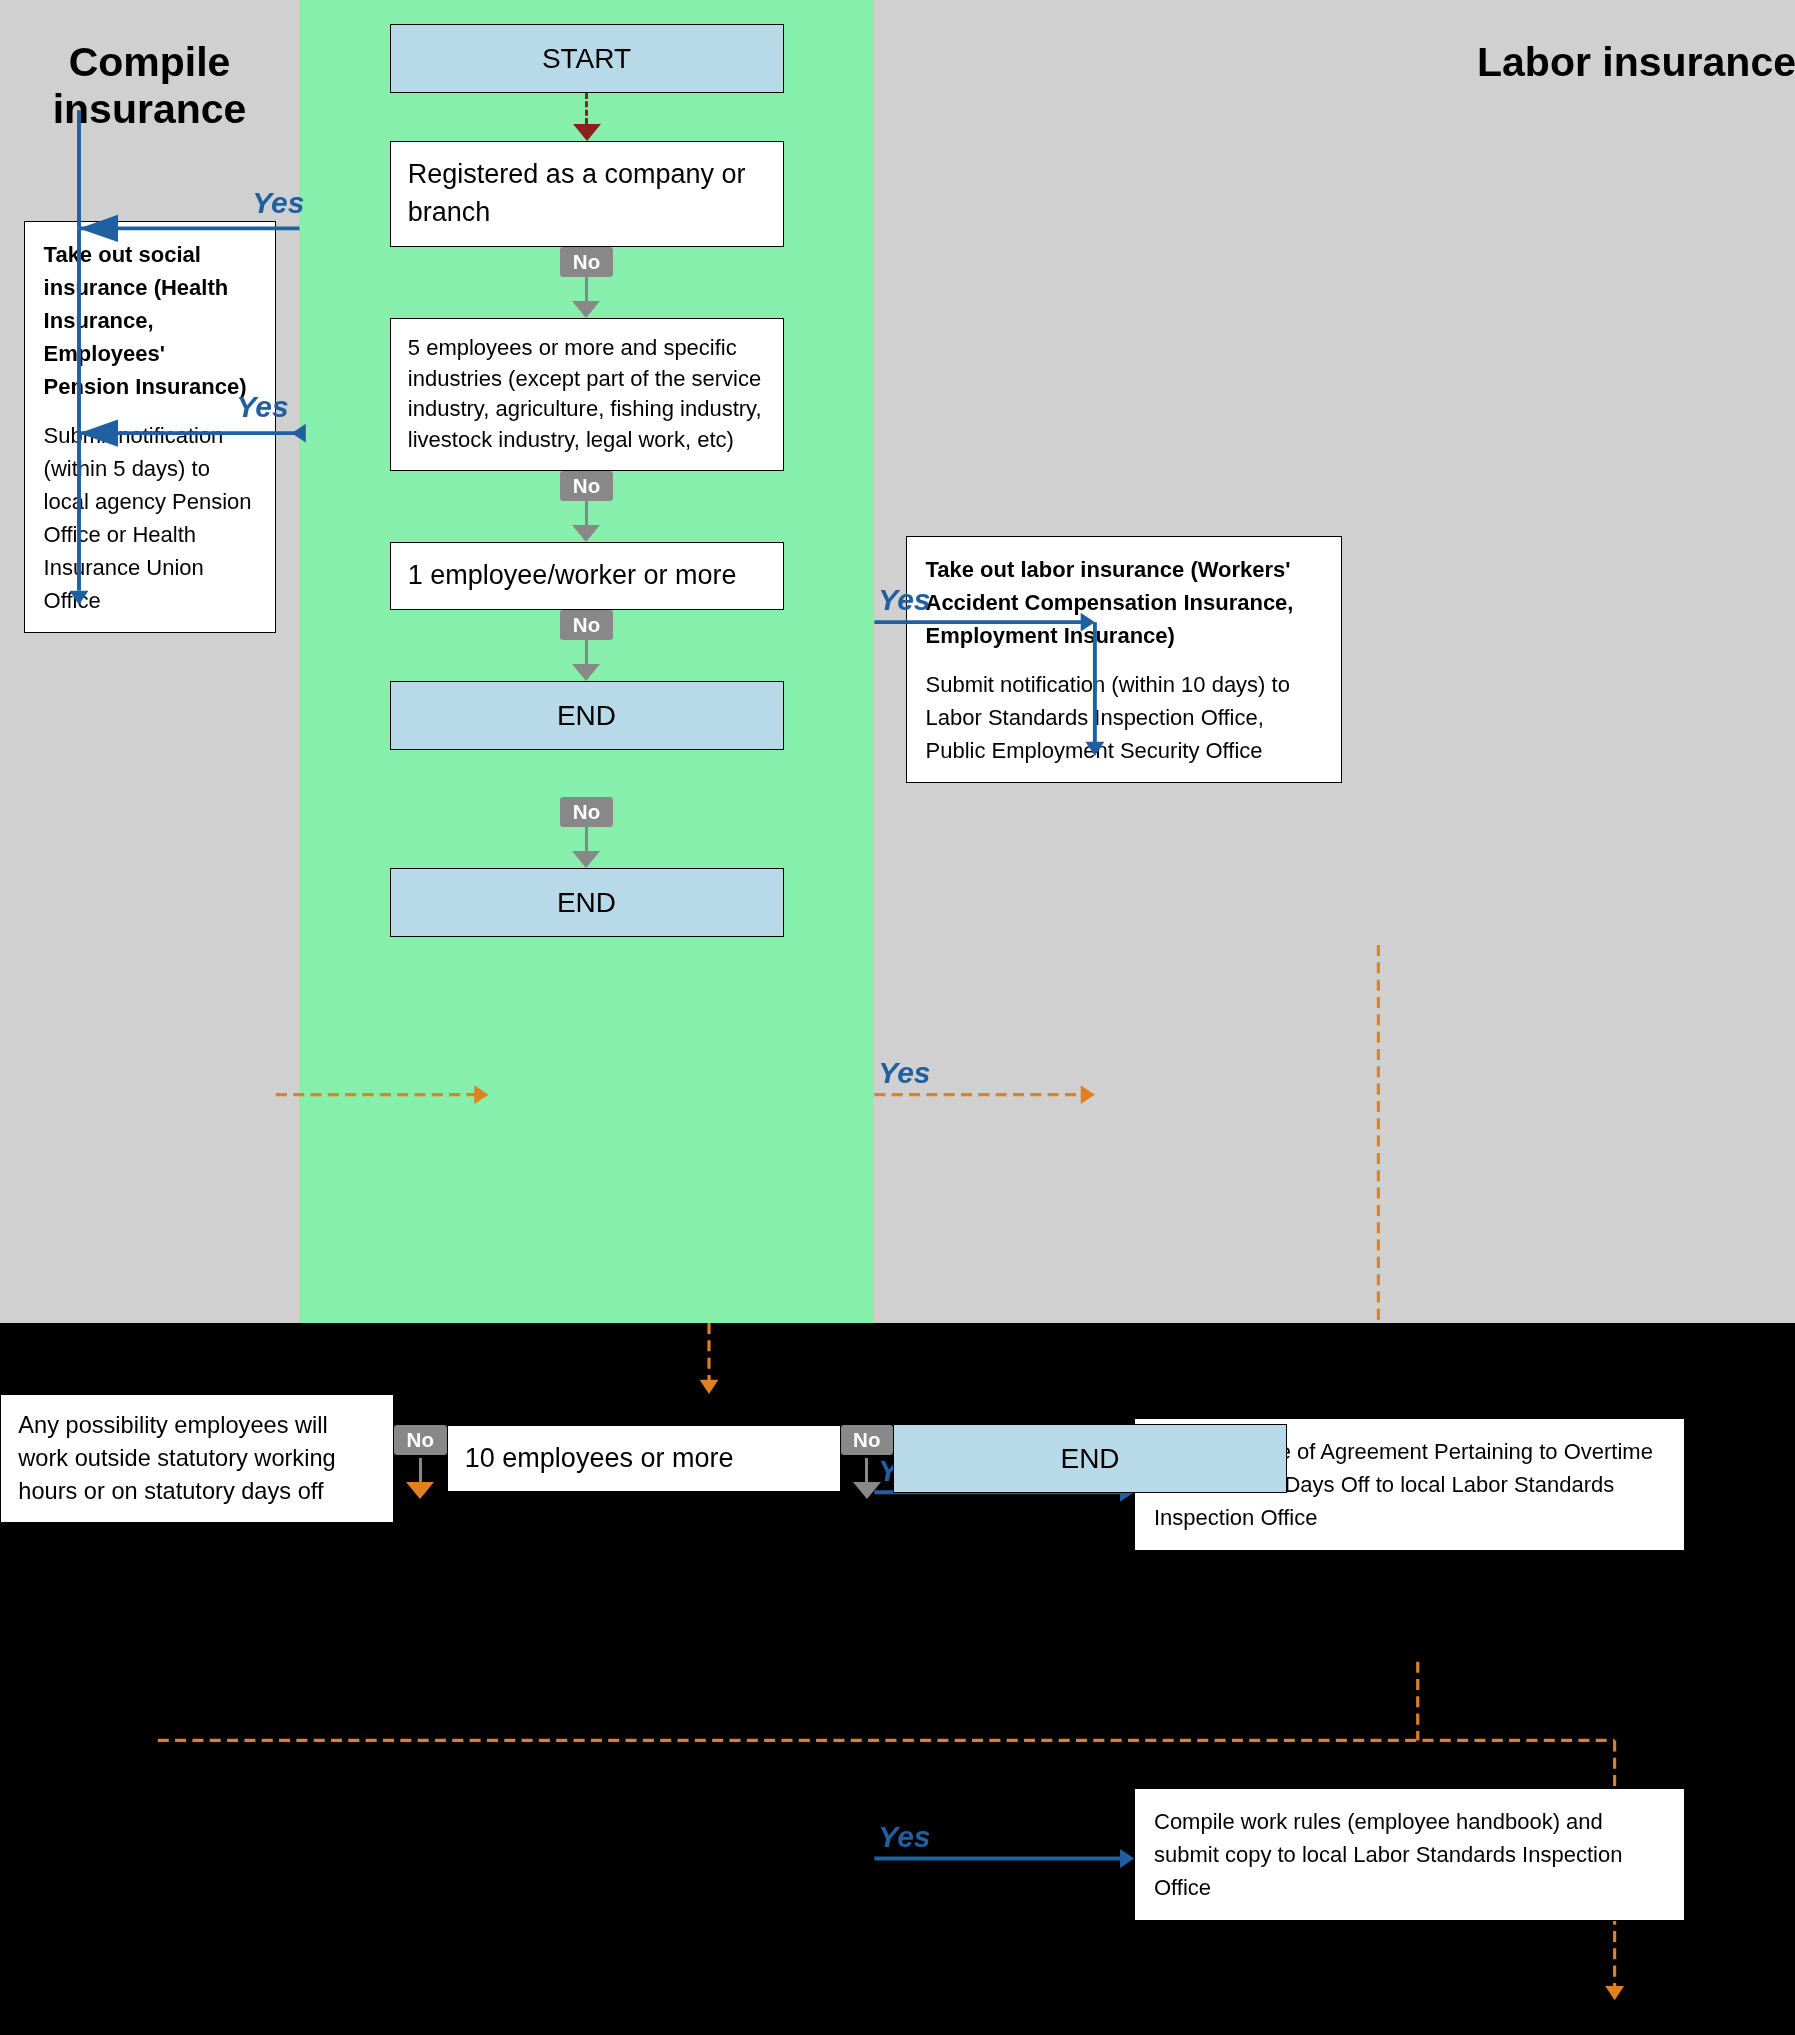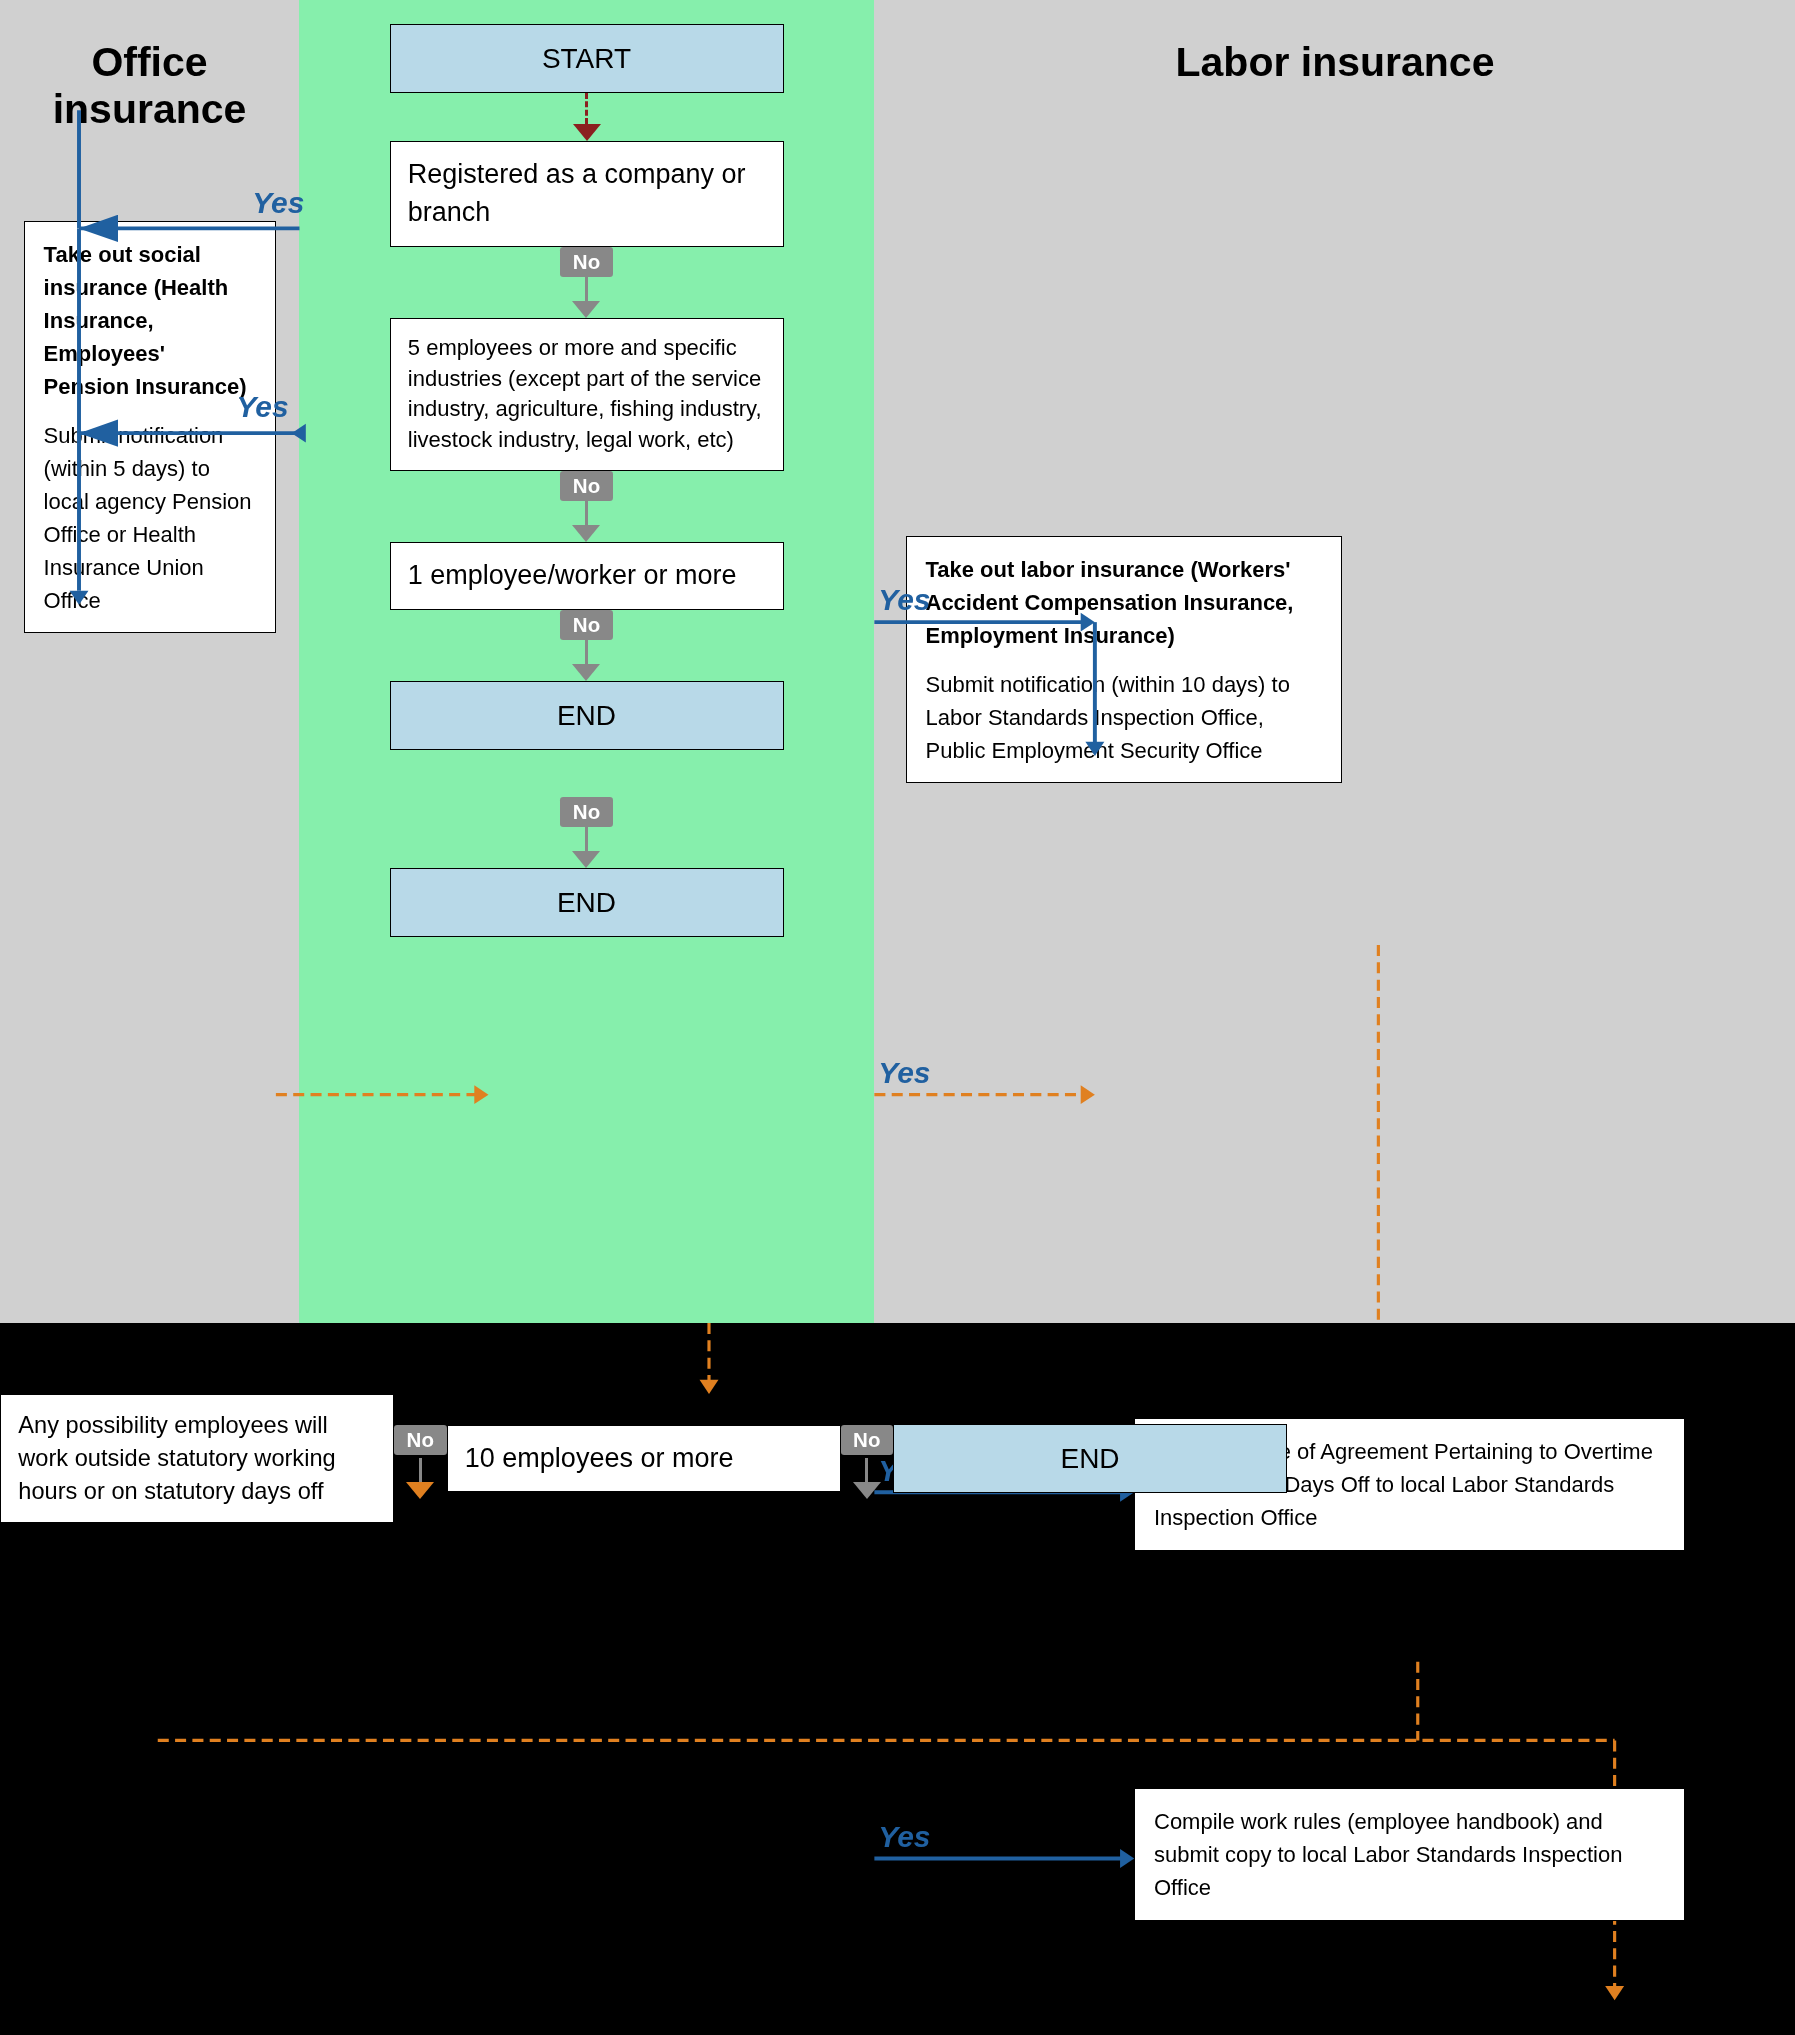--- a/index.html
+++ b/index.html
@@ -77,21 +77,21 @@
     }
   </style>
 </head>
 <body>
 
 <div class="flow-wrapper" style="width:1796px; min-height:2035px; position:relative;">
 
   <div style="display:flex; width:1796px; height:1323px; position:relative;">
 
     <div style="width:299px; background:#d0d0d0; position:relative;">
-      <div style="font-size:41px; font-weight:bold; text-align:center; padding-top:39px; color:#000;">Office insurance</div>
+      <div style="font-size:41px; font-weight:bold; text-align:center; padding-top:39px; color:#000;">Compile insurance</div>
 
       <div style="position:absolute; top:221px; left:23.6px; width:252px;">
         <div class="info-box">
           <div style="margin-bottom:15.8px; font-size:22px; font-weight:bold;">Take out social insurance (Health Insurance, Employees' Pension Insurance)</div>
           <div style="font-size:22px;">Submit notification (within 5 days) to local agency Pension Office or Health Insurance Union Office</div>
         </div>
       </div>
     </div>
 
     <div style="width:575px; background:#86efac; position:relative; display:flex; flex-direction:column; align-items:center; padding-top:23.6px;">
@@ -150,21 +150,21 @@
         <div class="arrow-down arrow-down-gray"></div>
       </div>
 
       <div style="width:394px;">
         <div class="flow-box-blue" style="font-size:28px; text-align:center;">END</div>
       </div>
 
     </div>
 
     <div style="flex:1; background:#d0d0d0; position:relative;">
-      <div style="font-size:41px; font-weight:bold; text-align:center; padding-top:39px; color:#000;">Labor insurance</div>
+      <div style="font-size:41px; font-weight:bold; text-align:right; padding-top:39px; color:#000;">Labor insurance</div>
 
       <div style="position:absolute; top:536px; left:31.5px; width:436px;">
         <div class="info-box">
           <div style="margin-bottom:15.8px; font-size:22px; font-weight:bold;">Take out labor insurance (Workers' Accident Compensation Insurance, Employment Insurance)</div>
           <div style="font-size:22px;">Submit notification (within 10 days) to Labor Standards Inspection Office, Public Employment Security Office</div>
         </div>
       </div>
     </div>
 
     <svg class="svg-overlay" viewBox="0 0 2280 1680" xmlns="http://www.w3.org/2000/svg">

